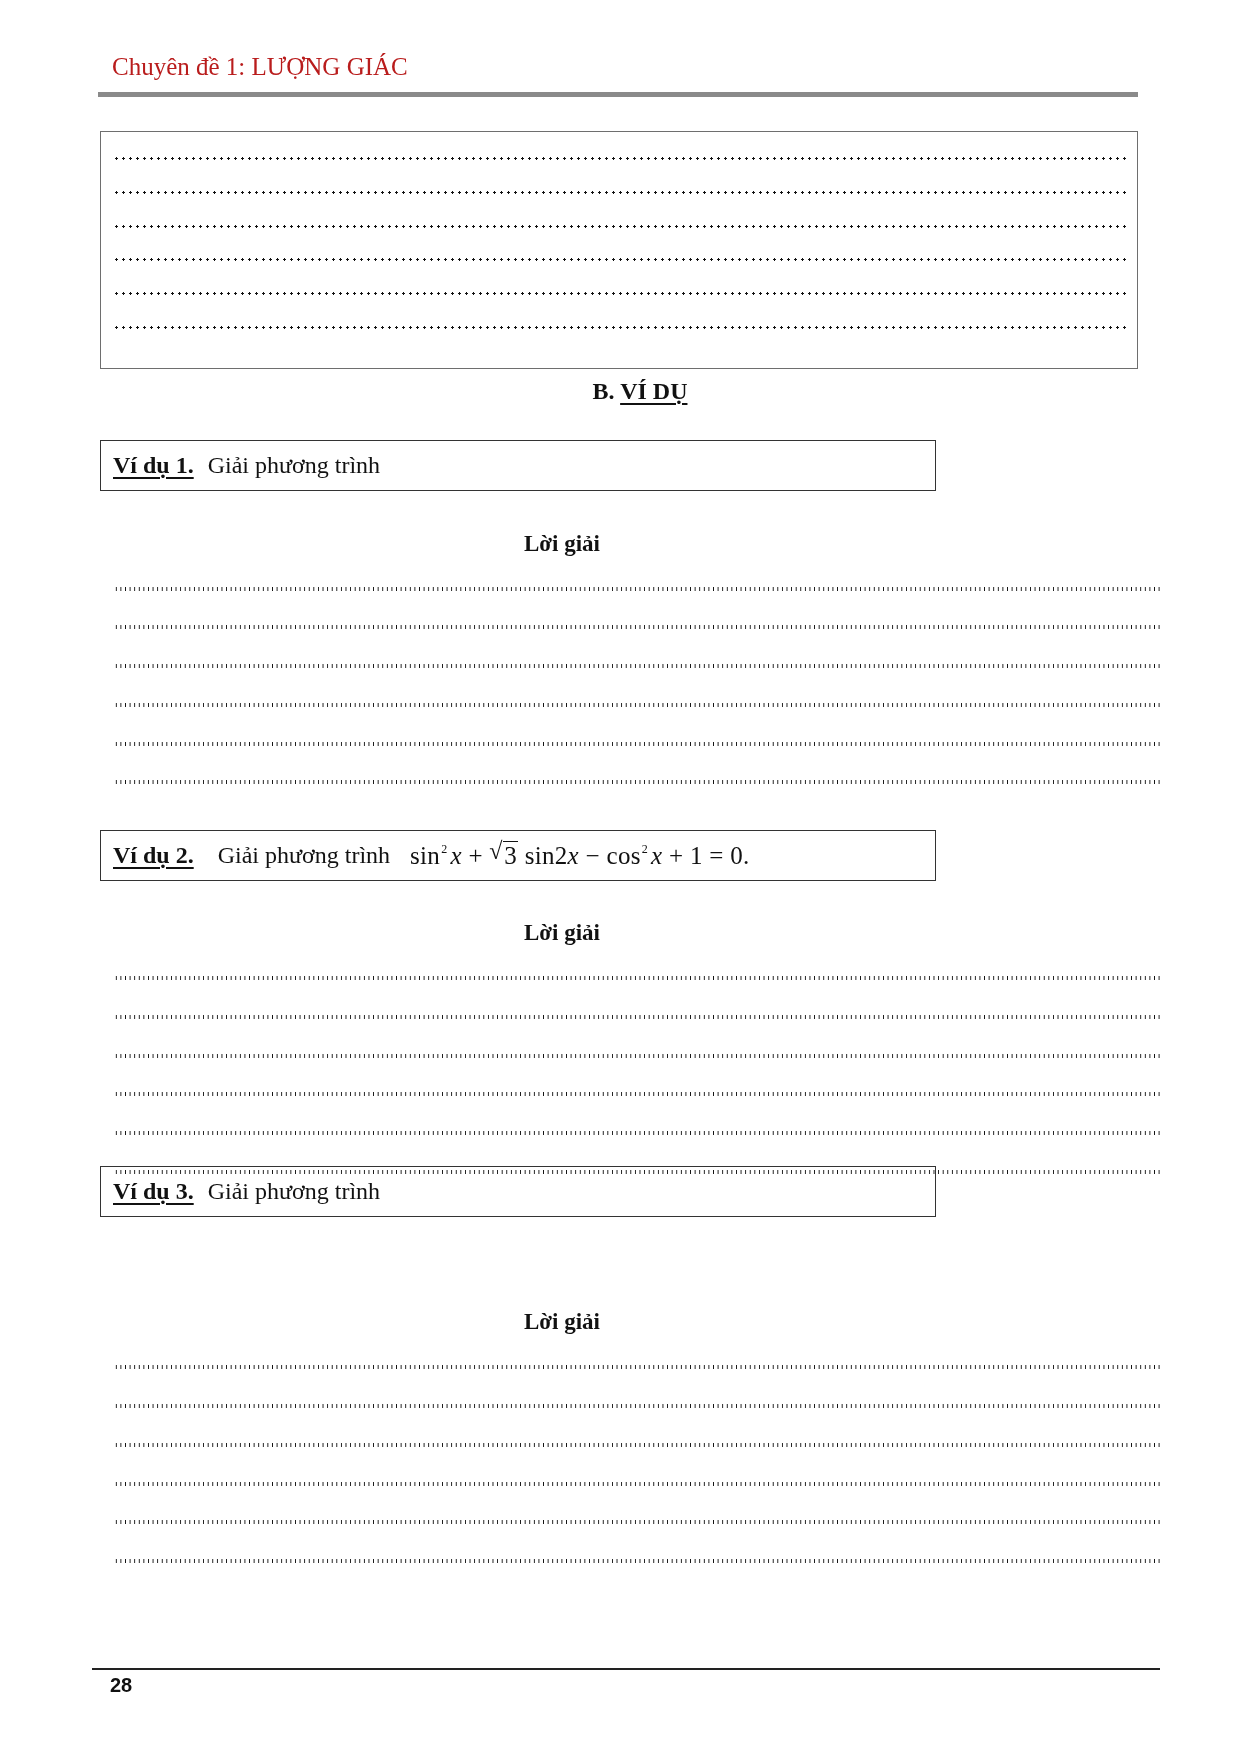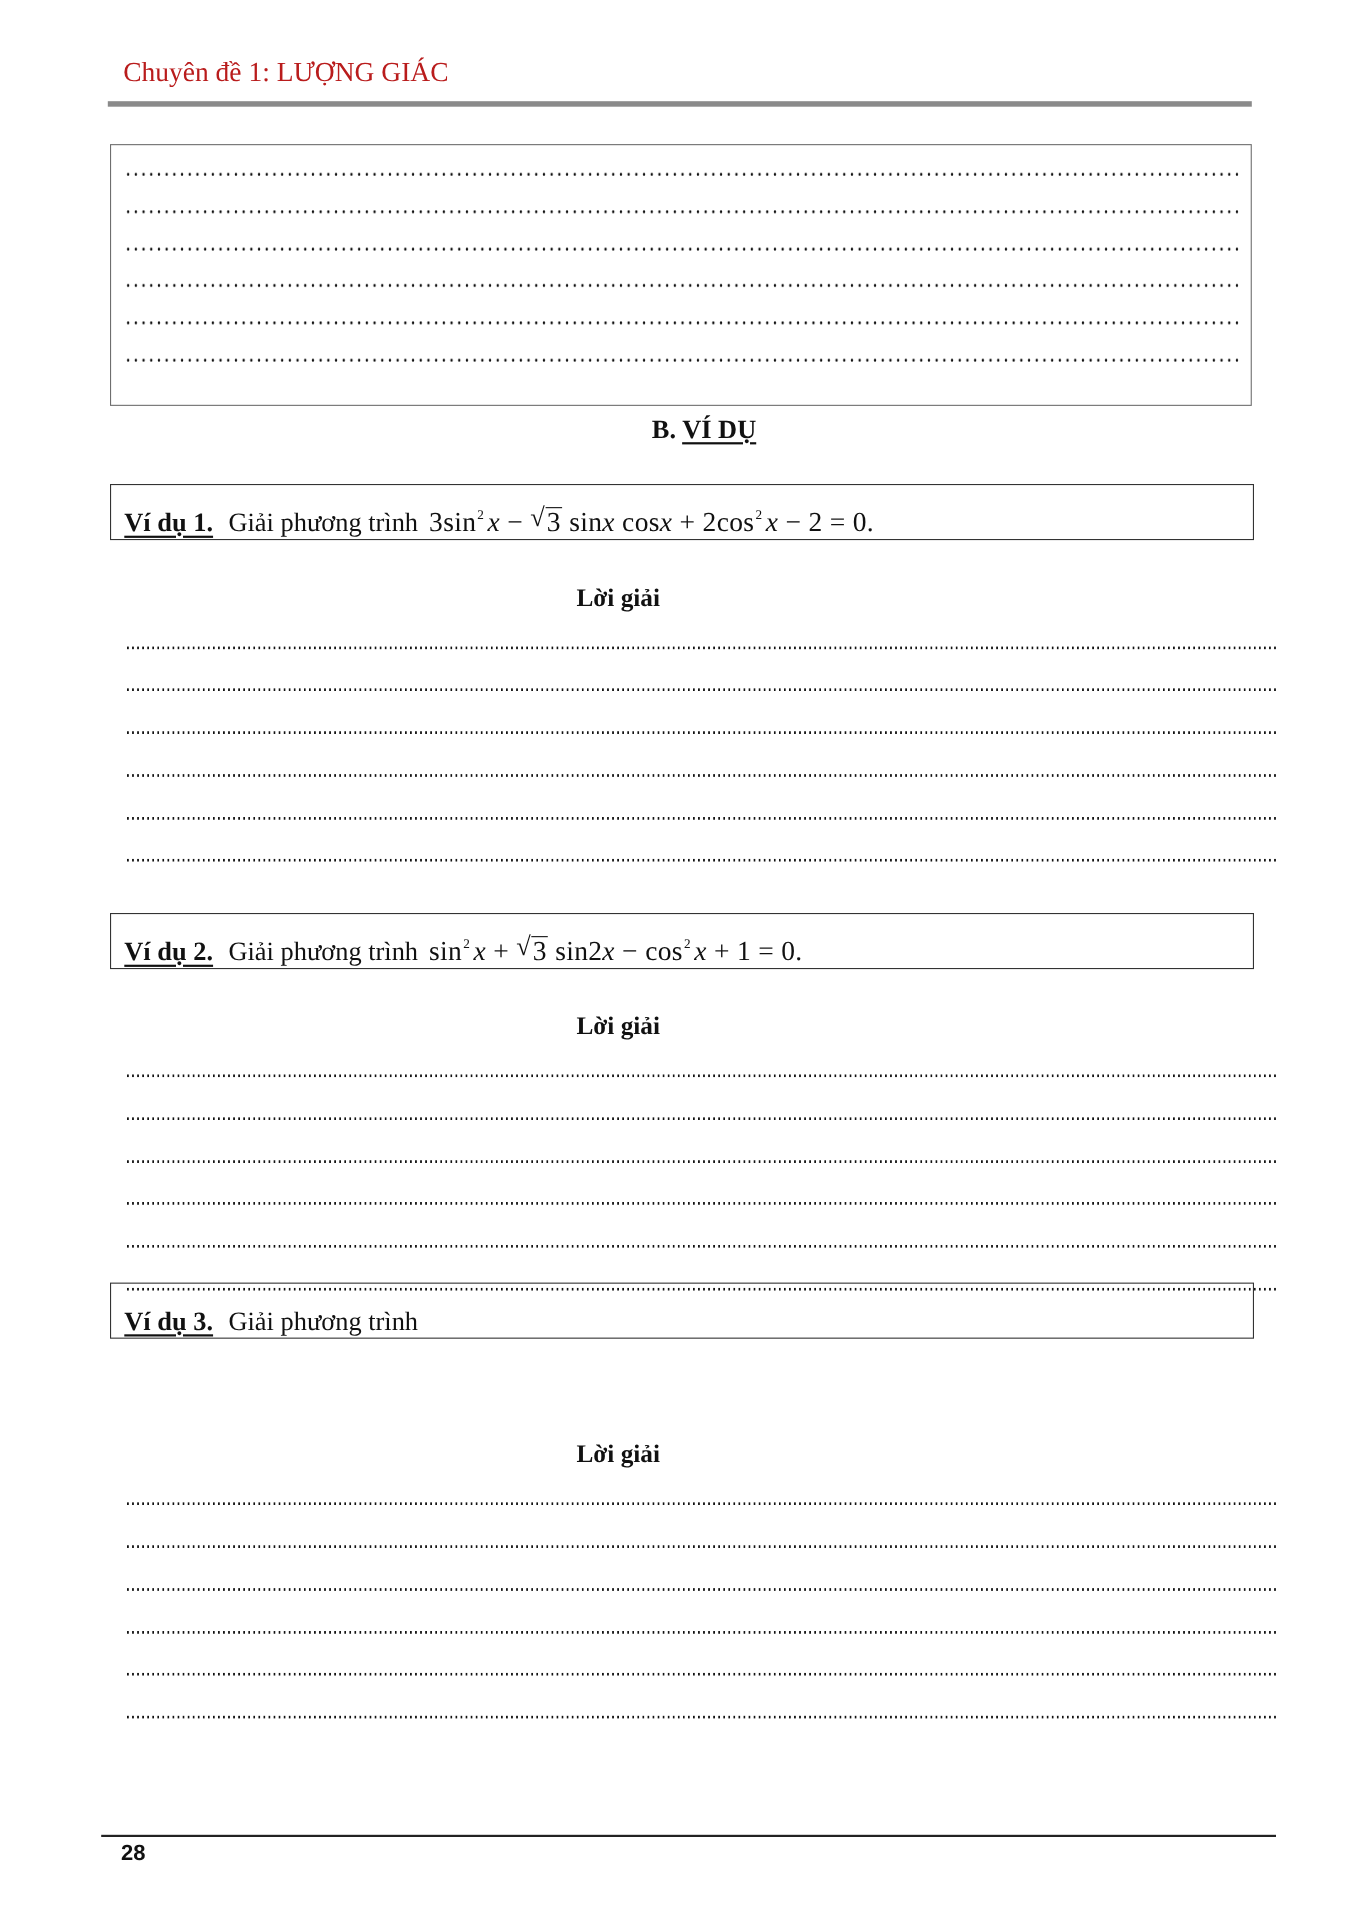--- a/index.html
+++ b/index.html
@@ -29,22 +29,22 @@
       background-image: radial-gradient(ellipse 0.9px 1.6px, #111 95%, transparent 100%);
       background-size: 4.6px 4px;
       height: 4px;
     }
     .section-title {
       left: 0; width: 1240px; top: 376px; text-align: center;
       font-size: 24px; font-weight: bold; line-height: 30px; padding-left: 20px;
     }
     .section-title .u { text-decoration: underline; text-underline-offset: 4px; }
     .example-box {
-      left: 100px; width: 1040px; height: 51px; box-sizing: border-box;
-      border: 1.5px solid #333; display: flex; align-items: flex-end; padding-left: 12px;
+      left: 100px; width: 836px; height: 51px; box-sizing: border-box;
+      border: 1.5px solid #333; display: flex; align-items: center; padding-left: 12px;
       font-size: 24px; white-space: nowrap;
     }
     .example-label {
       font-weight: bold; text-decoration: underline; text-underline-offset: 4px;
       margin-right: 14px;
     }
     .example-text { margin-right: 10px; }
     .math { font-family: "Liberation Serif", "DejaVu Serif", serif; font-size: 25px; letter-spacing: 0.3px; }
     .math i { font-style: italic; }
     .math sup { font-size: 12px; vertical-align: 11px; margin-left: 1px; margin-right: 3px; }
@@ -78,31 +78,30 @@
 <div class="abs dotline" style="left:113px; top:326px; width:1013px;"></div>
 
 <div class="abs section-title">
   <span>B.</span>
   <span class="u">VÍ DỤ</span>
 </div>
 
 <div class="abs example-box" style="top:440px;">
   <span class="example-label">Ví dụ 1.</span>
   <span class="example-text">Giải phương trình</span>
-  <span class="math">3sin<sup>2</sup><i>x</i> − <span class="sqrt"><span class="rad">3</span></span> sin<i>x</i> cos<i>x</i> + 2cos<sup>2</sup><i>x</i> − 2 = 0.</span>
 </div>
 <div class="abs solution-title" style="top:530px;">Lời giải</div>
 <div class="abs dotline tight" style="left:114px; top:587px; width:1046px;"></div>
 <div class="abs dotline tight" style="left:114px; top:625px; width:1046px;"></div>
 <div class="abs dotline tight" style="left:114px; top:664px; width:1046px;"></div>
 <div class="abs dotline tight" style="left:114px; top:703px; width:1046px;"></div>
 <div class="abs dotline tight" style="left:114px; top:742px; width:1046px;"></div>
 <div class="abs dotline tight" style="left:114px; top:780px; width:1046px;"></div>
 
-<div class="abs example-box" style="top:830px;">
+<div class="abs example-box" style="top:830px;gap:10px;">
   <span class="example-label">Ví dụ 2.</span>
   <span class="example-text">Giải phương trình</span>
   <span class="math">sin<sup>2</sup><i>x</i> + <span class="sqrt"><span class="rad">3</span></span> sin2<i>x</i> − cos<sup>2</sup><i>x</i> + 1 = 0.</span>
 </div>
 <div class="abs solution-title" style="top:919px;">Lời giải</div>
 <div class="abs dotline tight" style="left:114px; top:976px; width:1046px;"></div>
 <div class="abs dotline tight" style="left:114px; top:1015px; width:1046px;"></div>
 <div class="abs dotline tight" style="left:114px; top:1054px; width:1046px;"></div>
 <div class="abs dotline tight" style="left:114px; top:1092px; width:1046px;"></div>
 <div class="abs dotline tight" style="left:114px; top:1131px; width:1046px;"></div>

